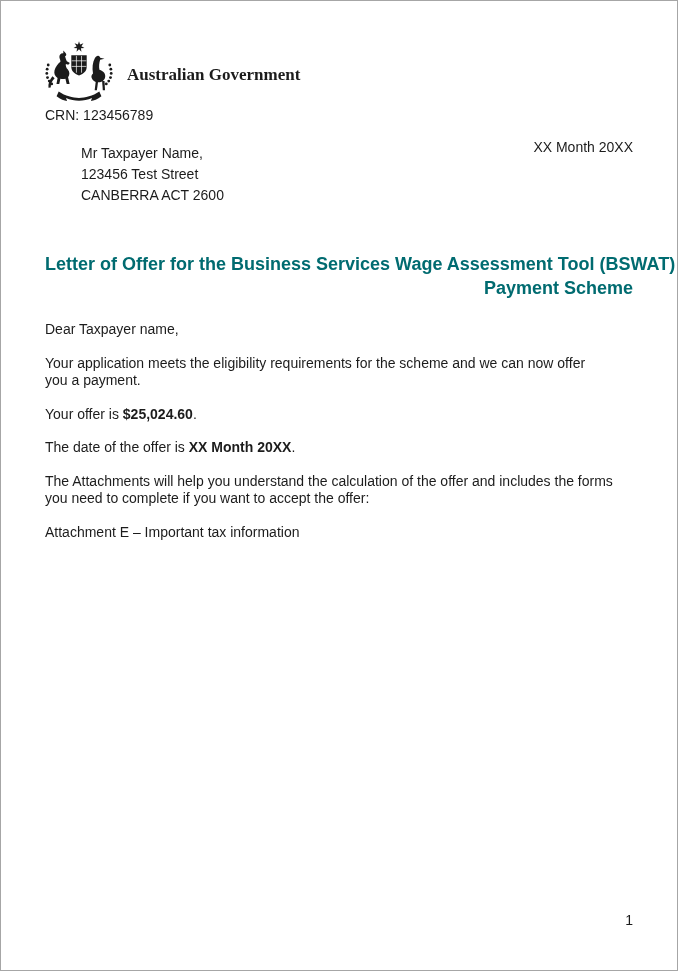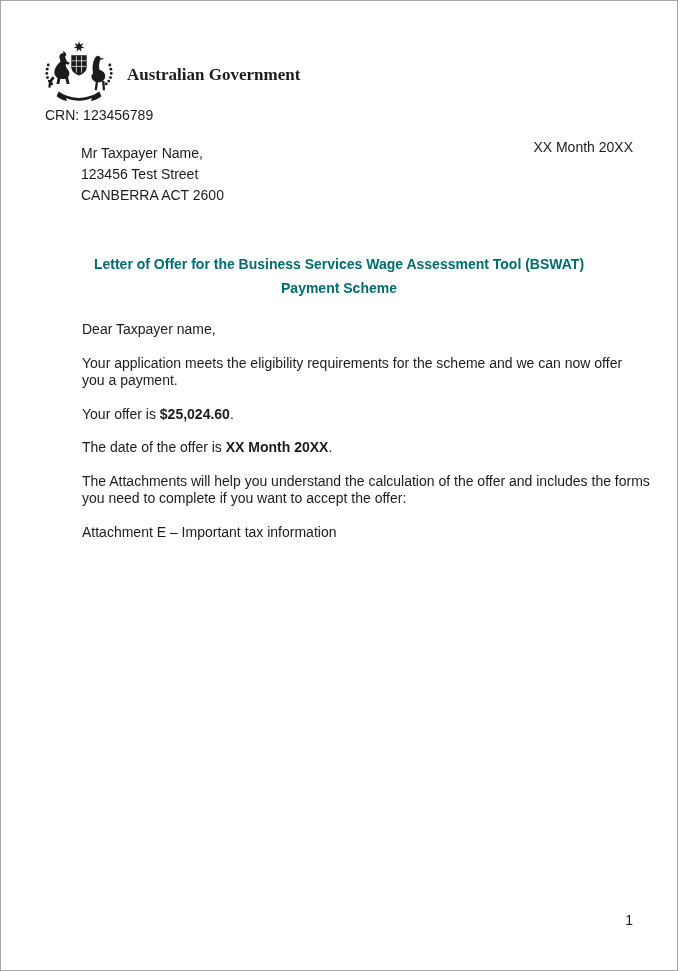--- a/index.html
+++ b/index.html
@@ -28,28 +28,28 @@
   .date-line {
     position: absolute; left: 44px; right: 44px; top: 138px;
     text-align: right; font-size: 14px; white-space: nowrap;
   }
   .recipient {
     position: absolute; left: 44px; top: 142px;
     font-size: 14px; line-height: 21px; white-space: nowrap; margin-left: 36px;
   }
   .letter-title {
     position: absolute; left: 44px; right: 44px; top: 251px;
-    text-align: center; font-weight: bold;
-    font-size: 14px; line-height: 24px;
+    text-align: right; font-weight: bold;
+    font-size: 18px; line-height: 24px;
     color: #006b70; white-space: nowrap;
   }
   .letter-title .line { display: block; }
   .body-text {
     position: absolute; left: 44px; right: 44px; top: 320px;
-    font-size: 14px; line-height: 17.5px; margin-left: 37px;
+    font-size: 14px; line-height: 17.5px;
   }
   .body-text p { margin: 0 0 16px 0; white-space: nowrap; }
   .body-text .line { display: block; white-space: nowrap; }
   .body-text b { font-weight: bold; }
   .page-number {
     position: absolute; left: 44px; right: 44px; top: 911px;
     text-align: right; font-size: 14px;
   }
 </style>
 </head>

